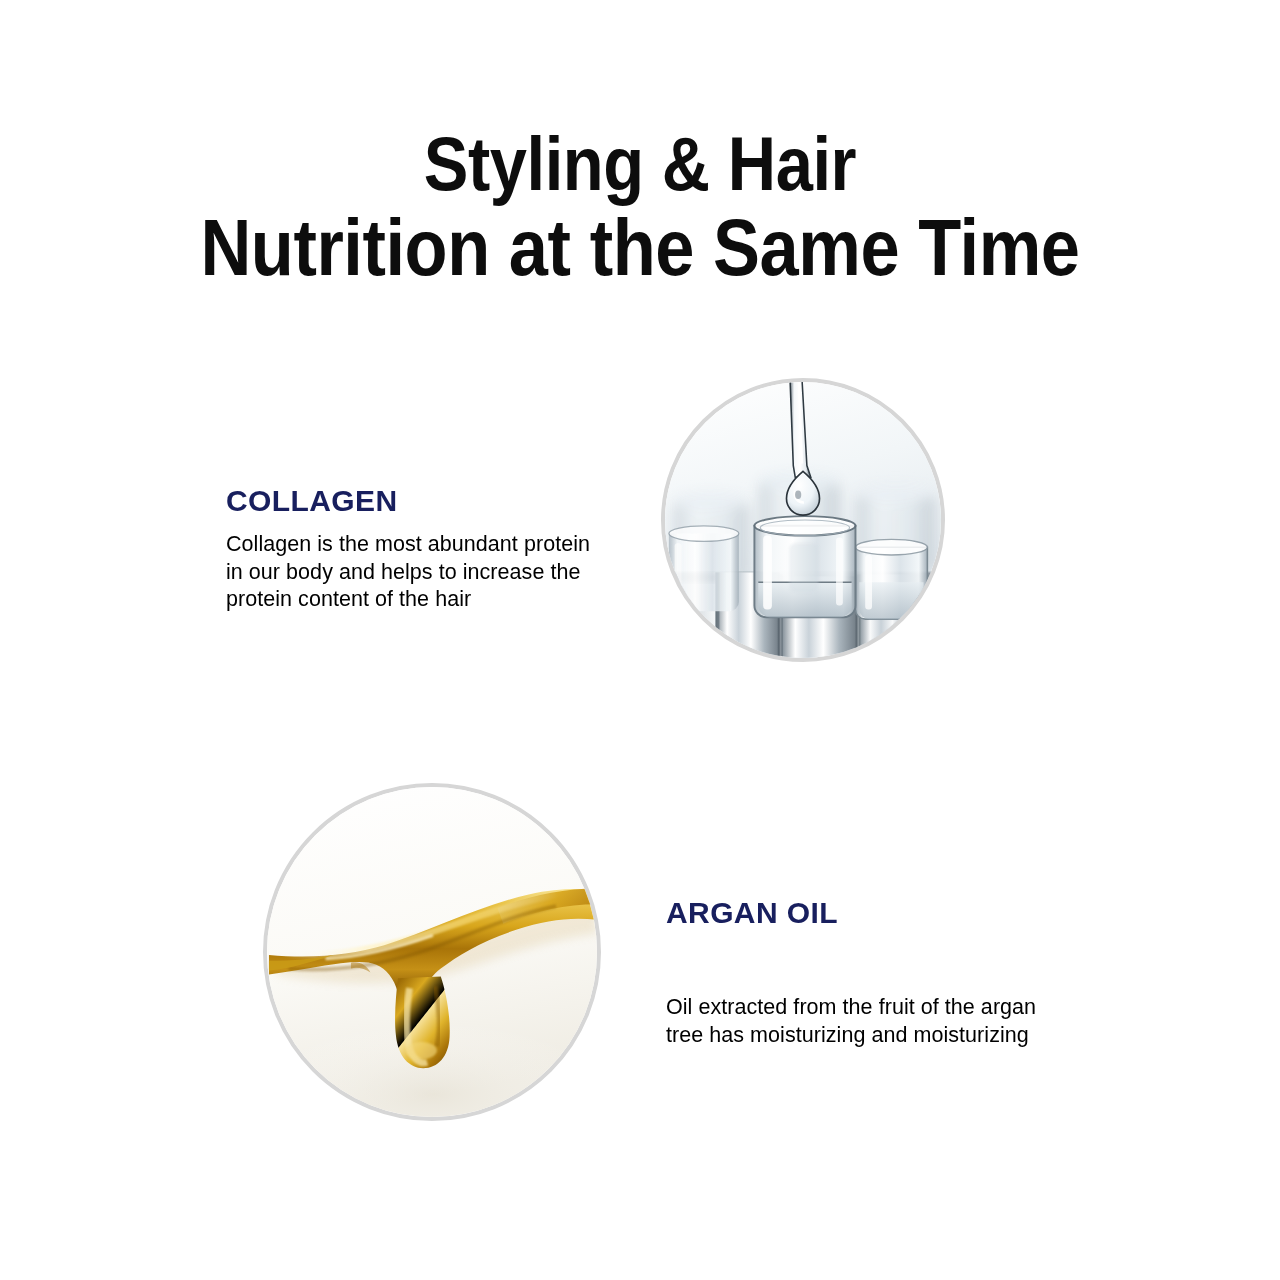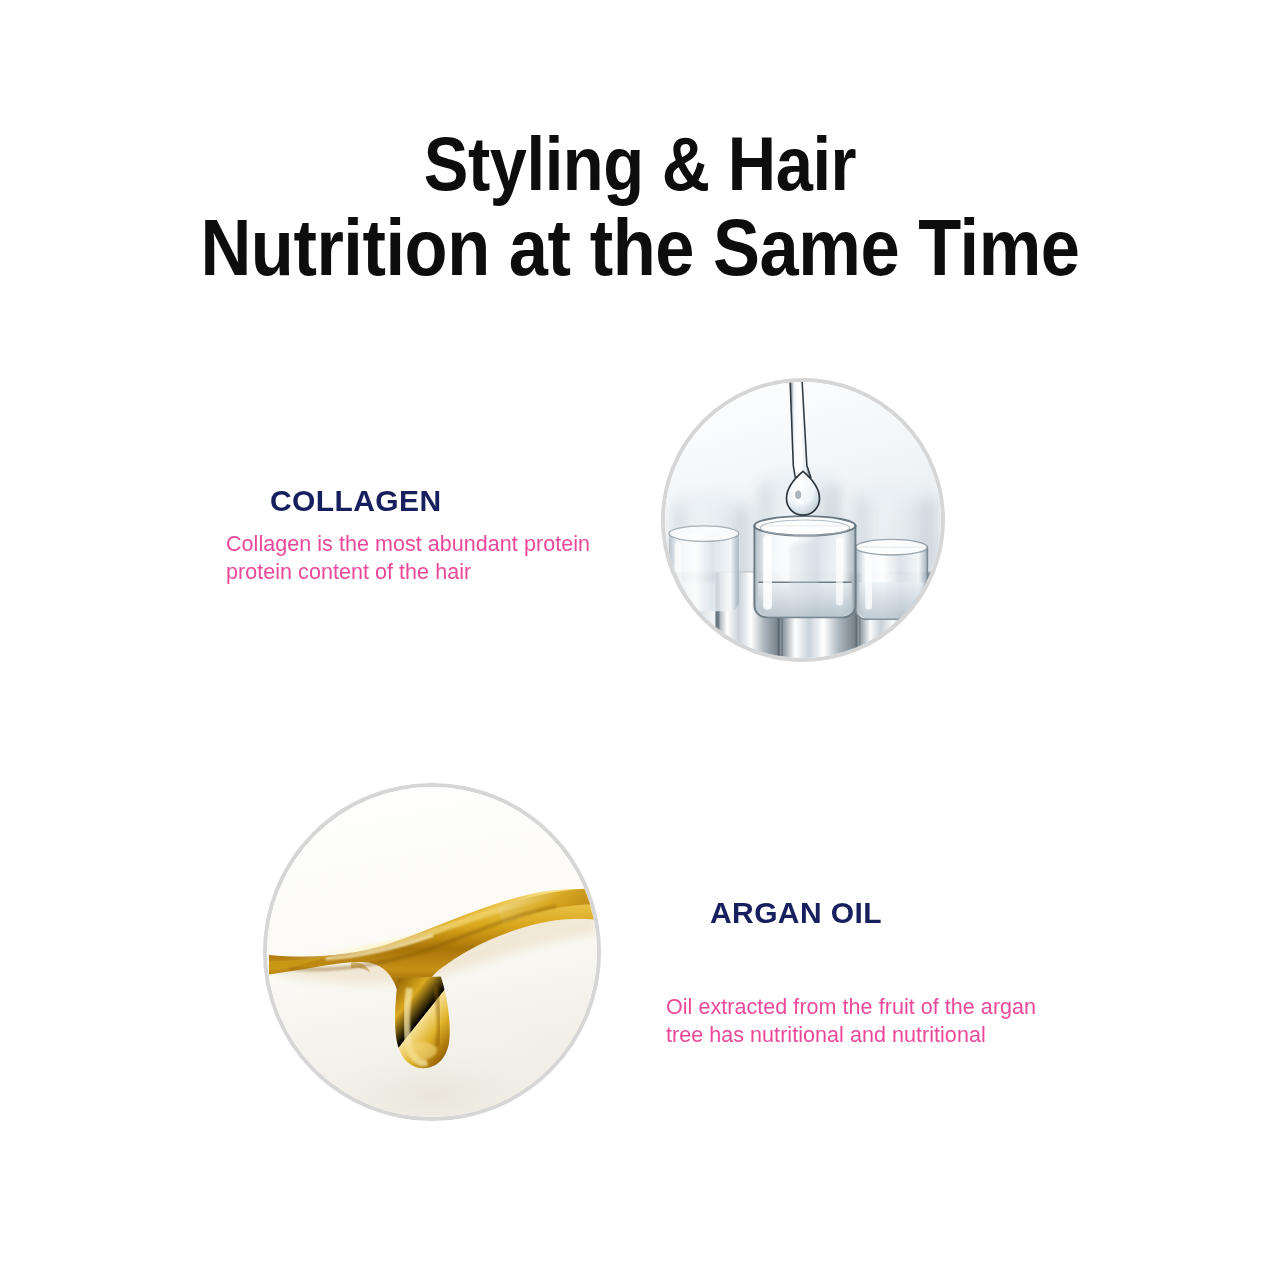--- a/index.html
+++ b/index.html
@@ -39,25 +39,24 @@
 
   
   .feature-title {
     position: absolute;
     color: #181f5e;
     font-weight: bold;
     font-size: 30px;
     line-height: 34px;
     letter-spacing: 0.4px;
     white-space: nowrap;
-    margin-left: 44px;
   }
   .feature-body {
     position: absolute;
-    color: #ec4899;
+    color: #000000;
     font-size: 21.5px;
     line-height: 27.5px;
     letter-spacing: 0.05px;
   }
   .feature-body span { display: block; white-space: nowrap; }
 
   
   #collagen-title { left: 226px; top: 484px; }
   #collagen-body  { left: 226px; top: 531px; width: 420px; }
 
@@ -95,20 +94,21 @@
 
   <div class="headline">
     <span class="hl-line line1">Styling &amp; Hair</span>
     <span class="hl-line line2">Nutrition at the Same Time</span>
   </div>
 
   <div class="feature-title" id="collagen-title">COLLAGEN</div>
 
   <div class="feature-body" id="collagen-body">
     <span>Collagen is the most abundant protein</span>
+    <span>in our body and helps to increase the</span>
     <span>protein content of the hair</span>
   </div>
 
   <div class="photo-circle" id="collagen-photo">
     <svg viewBox="0 0 284 284" preserveAspectRatio="xMidYMid slice" aria-hidden="true">
       <defs>
         <linearGradient id="labBg" x1="0" y1="0" x2="0.3" y2="1">
           <stop offset="0%" stop-color="#ffffff"></stop>
           <stop offset="45%" stop-color="#f2f6f8"></stop>
           <stop offset="100%" stop-color="#dfe6eb"></stop>
@@ -219,21 +219,21 @@
         <path d="M134 112 a9 9 0 0 0 9 12" stroke="#ffffff" stroke-width="2.6" fill="none" opacity="0.95"></path>
         <ellipse cx="137" cy="116" rx="3.2" ry="4.4" fill="#6f7c86" opacity="0.55"></ellipse>
       </g>
     </svg>
   </div>
 
   <div class="feature-title" id="argan-title">ARGAN OIL</div>
 
   <div class="feature-body" id="argan-body">
     <span>Oil extracted from the fruit of the argan</span>
-    <span>tree has nutritional and nutritional</span>
+    <span>tree has moisturizing and moisturizing</span>
   </div>
 
   <div class="photo-circle" id="argan-photo">
     <svg viewBox="0 0 338 338" preserveAspectRatio="xMidYMid slice" aria-hidden="true">
       <defs>
         <linearGradient id="creamBg" x1="0" y1="0" x2="0.2" y2="1">
           <stop offset="0%" stop-color="#ffffff"></stop>
           <stop offset="55%" stop-color="#fbfaf6"></stop>
           <stop offset="100%" stop-color="#efece3"></stop>
         </linearGradient>

